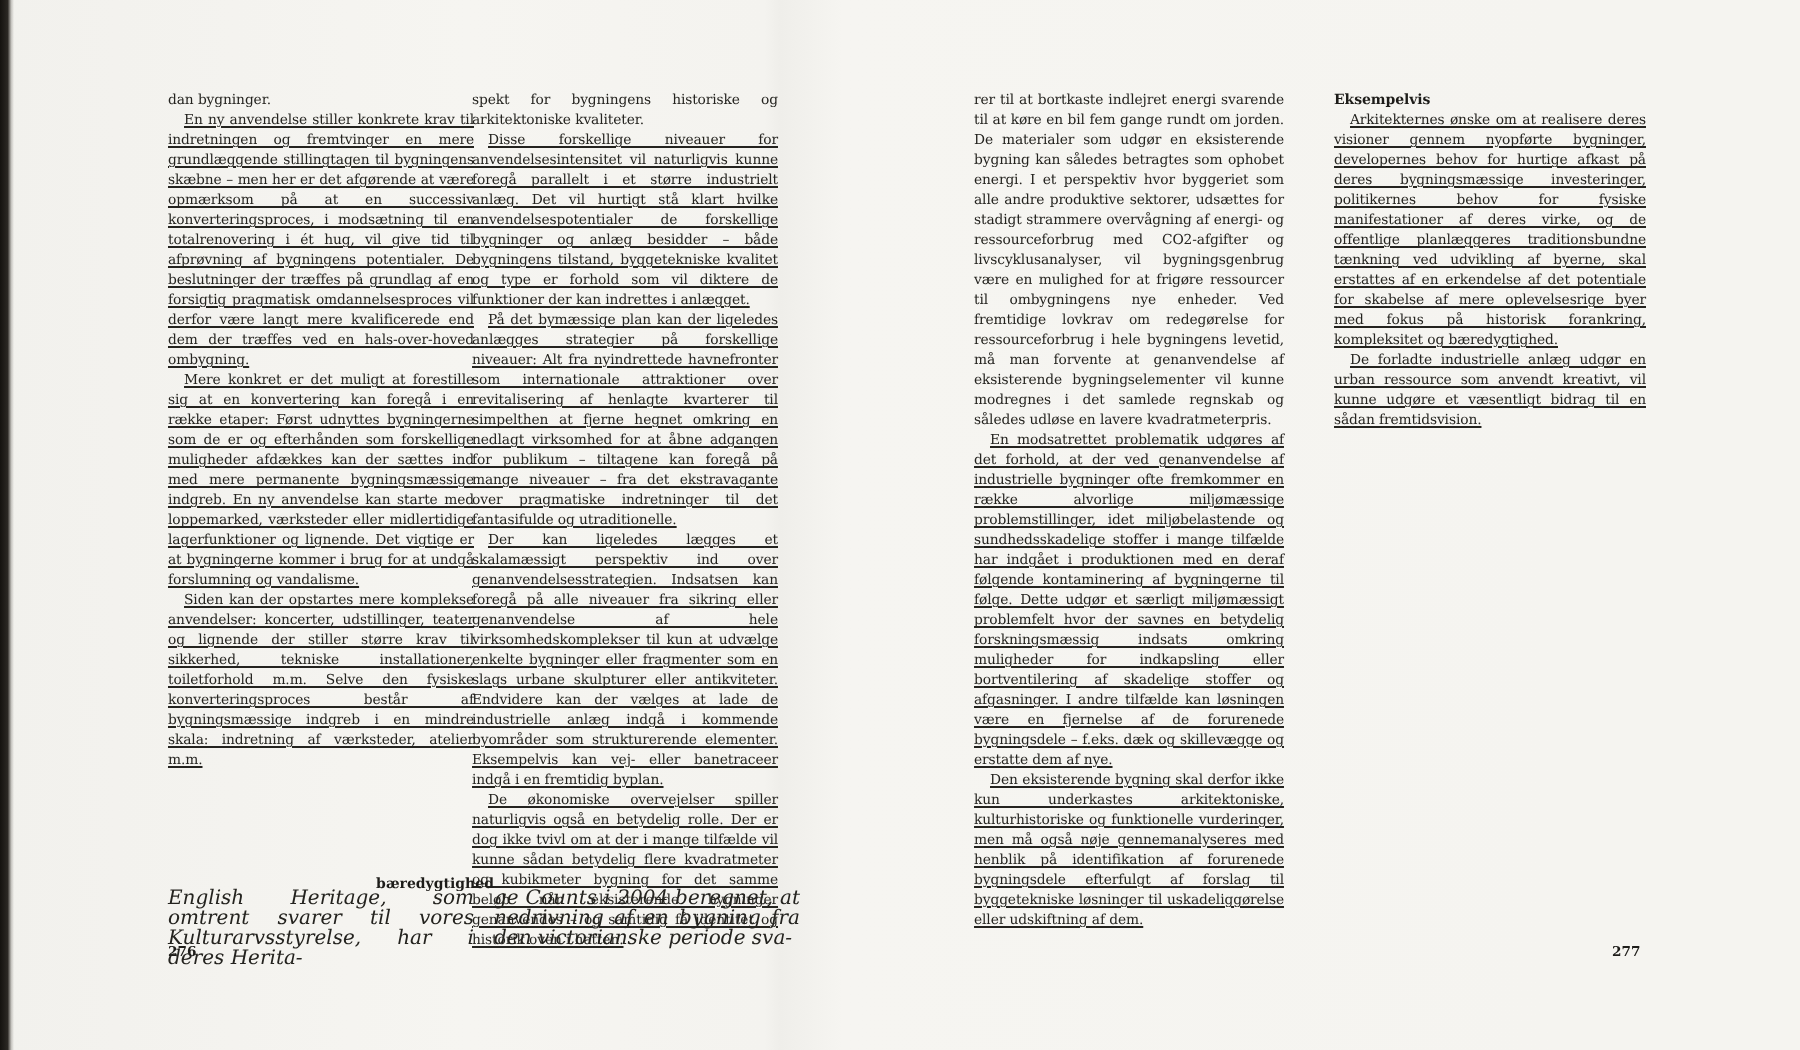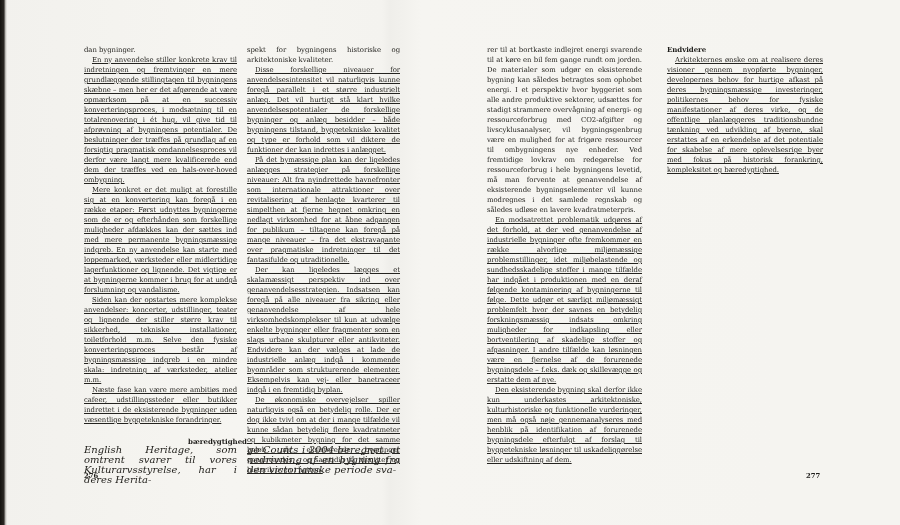--- a/index.html
+++ b/index.html
@@ -28,21 +28,21 @@
     top: 45px;
     color: #24231f;
     font-size: 6.9px;
     line-height: 10px;
     text-align: justify;
     letter-spacing: -0.05px;
   }
   .col p { margin: 0; }
   .col p.ind { text-indent: 8px; text-decoration: underline; }
   #col1 { left: 84px;  width: 153px; }
-  #col2 { left: 247px; width: 153px; }
+  #col2 { left: 236px; width: 153px; }
   #col3 { left: 487px; width: 155px; }
   #col4 { left: 667px; width: 156px; }
   .sec-heading {
     position: absolute;
     left: 84px; top: 421px;
     width: 163px;
     text-align: right;
     font-size: 7px;
     font-weight: bold;
     color: #1d1c19;
@@ -81,21 +81,20 @@
 
 <div class="spread">
 
   <div class="book-edge"></div>
 
   <div id="col1" class="col">
     <p>dan bygninger.</p>
     <p class="ind">En ny anvendelse stiller konkrete krav til indretningen og fremtvinger en mere grundlæggende stillingtagen til bygningens skæbne – men her er det afgørende at være opmærksom på at en successiv konverteringsproces, i modsætning til en totalrenovering i ét hug, vil give tid til afprøvning af bygningens potentialer. De beslutninger der træffes på grundlag af en forsigtig pragmatisk omdannelsesproces vil derfor være langt mere kvalificerede end dem der træffes ved en hals-over-hoved ombygning.</p>
     <p class="ind">Mere konkret er det muligt at forestille sig at en konvertering kan foregå i en række etaper: Først udnyttes bygningerne som de er og efterhånden som forskellige muligheder afdækkes kan der sættes ind med mere permanente bygningsmæssige indgreb. En ny anvendelse kan starte med loppemarked, værksteder eller midlertidige lagerfunktioner og lignende. Det vigtige er at bygningerne kommer i brug for at undgå forslumning og vandalisme.</p>
     <p class="ind">Siden kan der opstartes mere komplekse anvendelser: koncerter, udstillinger, teater og lignende der stiller større krav til sikkerhed, tekniske installationer, toiletforhold m.m. Selve den fysiske konverteringsproces består af bygningsmæssige indgreb i en mindre skala: indretning af værksteder, atelier m.m.</p>
-    <p class="ind">Næste fase kan være mere ambitiøs med cafeer, udstillingssteder eller butikker indrettet i de eksisterende bygninger uden væsentlige byggetekniske forandringer.</p>
   </div>
 
   <div id="col2" class="col">
     <p>spekt for bygningens historiske og arkitektoniske kvaliteter.</p>
     <p class="ind">Disse forskellige niveauer for anvendelsesintensitet vil naturligvis kunne foregå parallelt i et større industrielt anlæg. Det vil hurtigt stå klart hvilke anvendelsespotentialer de forskellige bygninger og anlæg besidder – både bygningens tilstand, byggetekniske kvalitet og type er forhold som vil diktere de funktioner der kan indrettes i anlægget.</p>
     <p class="ind">På det bymæssige plan kan der ligeledes anlægges strategier på forskellige niveauer: Alt fra nyindrettede havnefronter som internationale attraktioner over revitalisering af henlagte kvarterer til simpelthen at fjerne hegnet omkring en nedlagt virksomhed for at åbne adgangen for publikum – tiltagene kan foregå på mange niveauer – fra det ekstravagante over pragmatiske indretninger til det fantasifulde og utraditionelle.</p>
     <p class="ind">Der kan ligeledes lægges et skalamæssigt perspektiv ind over genanvendelsesstrategien. Indsatsen kan foregå på alle niveauer fra sikring eller genanvendelse af hele virksomhedskomplekser til kun at udvælge enkelte bygninger eller fragmenter som en slags urbane skulpturer eller antikviteter. Endvidere kan der vælges at lade de industrielle anlæg indgå i kommende byområder som strukturerende elementer. Eksempelvis kan vej- eller banetraceer indgå i en fremtidig byplan.</p>
     <p class="ind">De økonomiske overvejelser spiller naturligvis også en betydelig rolle. Der er dog ikke tvivl om at der i mange tilfælde vil kunne sådan betydelig flere kvadratmeter og kubikmeter bygning for det samme beløb når eksisterende bygninger genanvendes – og samtidig få identitet og historik oven i hatten.</p>
   </div>
 
@@ -106,19 +105,20 @@
 
   <div id="pn-left" class="page-num">276</div>
 
   <div id="col3" class="col">
     <p>rer til at bortkaste indlejret energi svarende til at køre en bil fem gange rundt om jorden. De materialer som udgør en eksisterende bygning kan således betragtes som ophobet energi. I et perspektiv hvor byggeriet som alle andre produktive sektorer, udsættes for stadigt strammere overvågning af energi- og ressourceforbrug med CO2-afgifter og livscyklusanalyser, vil bygningsgenbrug være en mulighed for at frigøre ressourcer til ombygningens nye enheder. Ved fremtidige lovkrav om redegørelse for ressourceforbrug i hele bygningens levetid, må man forvente at genanvendelse af eksisterende bygningselementer vil kunne modregnes i det samlede regnskab og således udløse en lavere kvadratmeterpris.</p>
     <p class="ind">En modsatrettet problematik udgøres af det forhold, at der ved genanvendelse af industrielle bygninger ofte fremkommer en række alvorlige miljømæssige problemstillinger, idet miljøbelastende og sundhedsskadelige stoffer i mange tilfælde har indgået i produktionen med en deraf følgende kontaminering af bygningerne til følge. Dette udgør et særligt miljømæssigt problemfelt hvor der savnes en betydelig forskningsmæssig indsats omkring muligheder for indkapsling eller bortventilering af skadelige stoffer og afgasninger. I andre tilfælde kan løsningen være en fjernelse af de forurenede bygningsdele – f.eks. dæk og skillevægge og erstatte dem af nye.</p>
     <p class="ind">Den eksisterende bygning skal derfor ikke kun underkastes arkitektoniske, kulturhistoriske og funktionelle vurderinger, men må også nøje gennemanalyseres med henblik på identifikation af forurenede bygningsdele efterfulgt af forslag til byggetekniske løsninger til uskadeliggørelse eller udskiftning af dem.</p>
   </div>
 
   <div id="col4" class="col">
-    <p class="afslutning-heading">Endvidere</p>
+    <p class="afslutning-heading">Eksempelvis</p>
     <p class="ind">Arkitekternes ønske om at realisere deres visioner gennem nyopførte bygninger, developernes behov for hurtige afkast på deres bygningsmæssige investeringer, politikernes behov for fysiske manifestationer af deres virke, og de offentlige planlæggeres traditionsbundne tænkning ved udvikling af byerne, skal erstattes af en erkendelse af det potentiale for skabelse af mere oplevelsesrige byer med fokus på historisk forankring, kompleksitet og bæredygtighed.</p>
+    <p class="ind">De forladte industrielle anlæg udgør en urban ressource som anvendt kreativt, vil kunne udgøre et væsentligt bidrag til en sådan fremtidsvision.</p>
   </div>
 
   <div id="pn-right" class="page-num">277</div>
 
 </div>
 
 </body></html>

